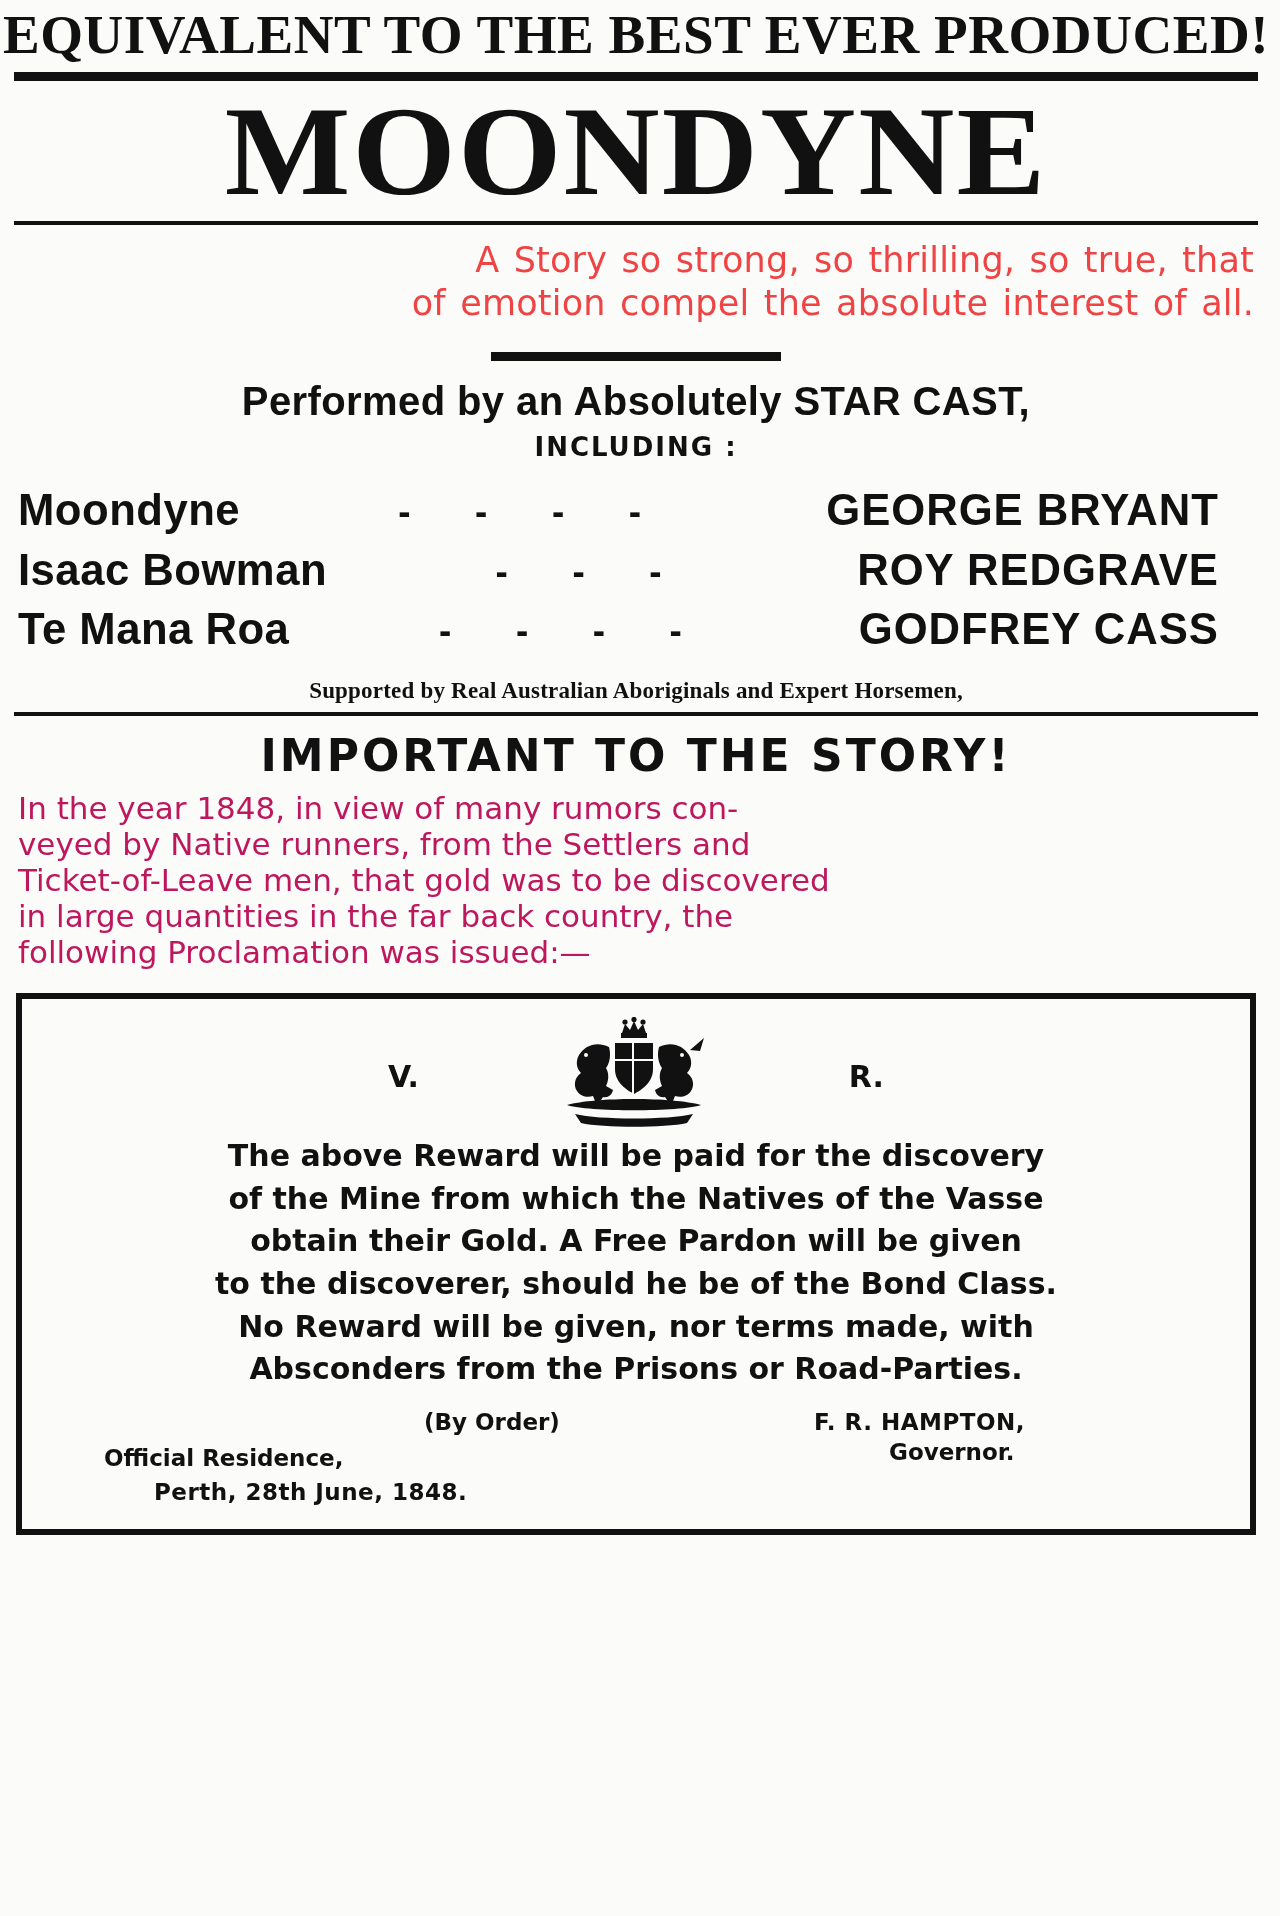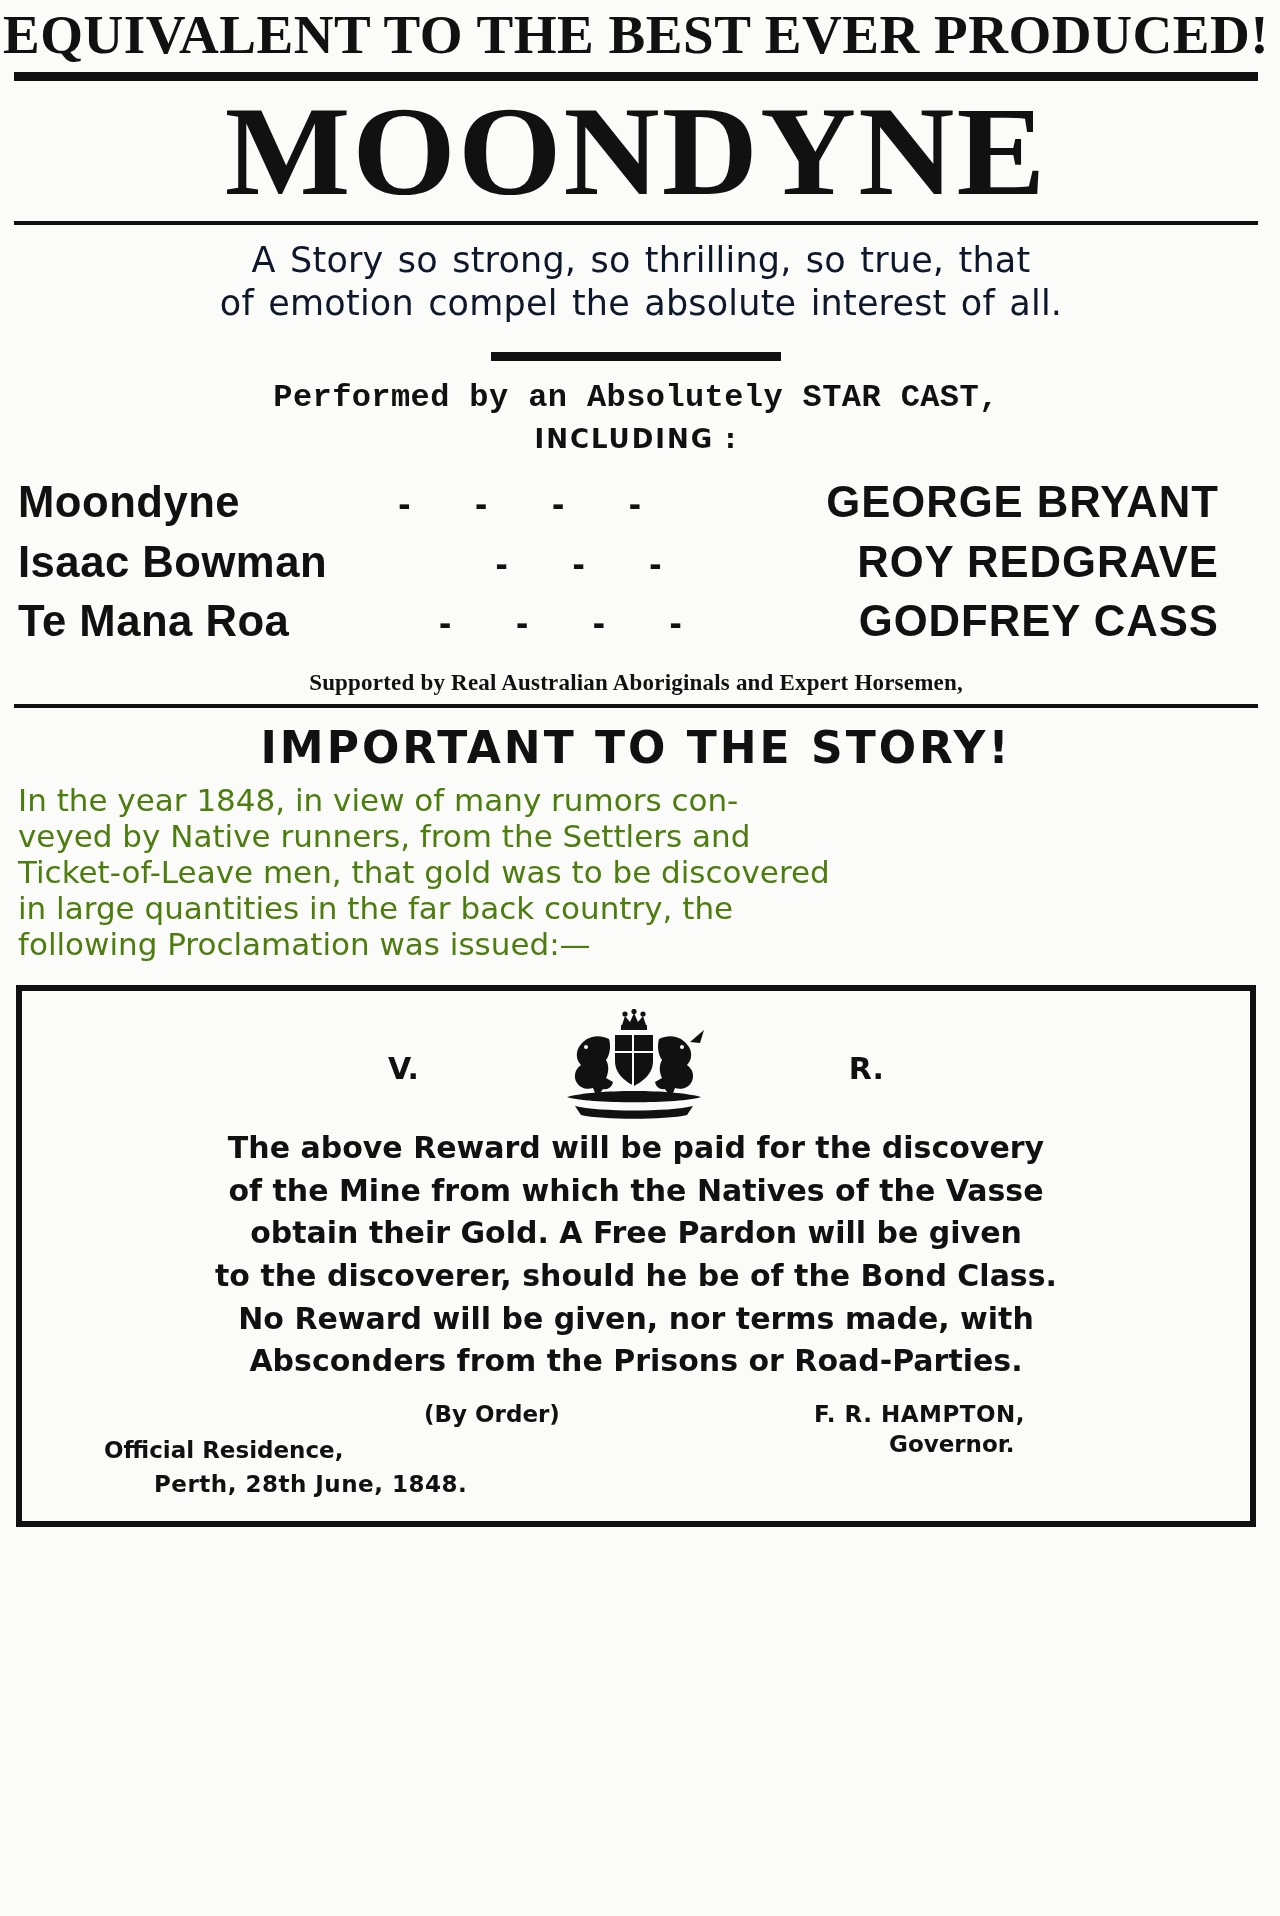--- a/index.html
+++ b/index.html
@@ -53,38 +53,38 @@
     text-align: center;
     letter-spacing: 2px;
     margin: 6px 0 2px 0;
     transform: scaleX(1.04);
   }
   
   .tagline {
     font-family: "DejaVu Sans", sans-serif;
     font-size: 35px;
     line-height: 1.24;
-    text-align: center;
+    text-align: right;
     margin: 14px 4px 0 14px;
     letter-spacing: 0.2px;
     word-spacing: 3px;
-    color: #0f172a;
+    color: #ef4444;
   }
   .tagline div { white-space: nowrap; }
   
   .short-rule {
     width: 290px;
     height: 9px;
     background: #111;
     margin: 26px auto 18px auto;
   }
   
   .starcast {
-    font-family: Liberation Mono, monospace;
-    font-size: 32px;
+    font-family: Liberation Sans, sans-serif;
+    font-size: 40px;
     font-weight: bold;
     text-align: center;
     white-space: nowrap;
     letter-spacing: 0.4px;
   }
   .including {
     text-align: center;
     font-family: "DejaVu Sans", sans-serif;
     font-weight: bold;
     font-size: 26px;
@@ -132,21 +132,21 @@
     font-weight: bold;
     font-size: 44px;
     text-align: center;
     letter-spacing: 3px;
     margin: 14px 0 10px 0;
   }
   .story-body {
     font-family: "DejaVu Sans", sans-serif;
     font-size: 31px;
     line-height: 1.16;
-    color: #4d7c0f;
+    color: #be185d;
     margin: 6px 2px 0 4px;
   }
   .story-body div { white-space: nowrap; }
   
   .reward-box {
     border: 6px solid #111;
     margin: 22px 2px 0 2px;
     padding: 18px 22px 16px 22px;
     box-sizing: border-box;
   }

